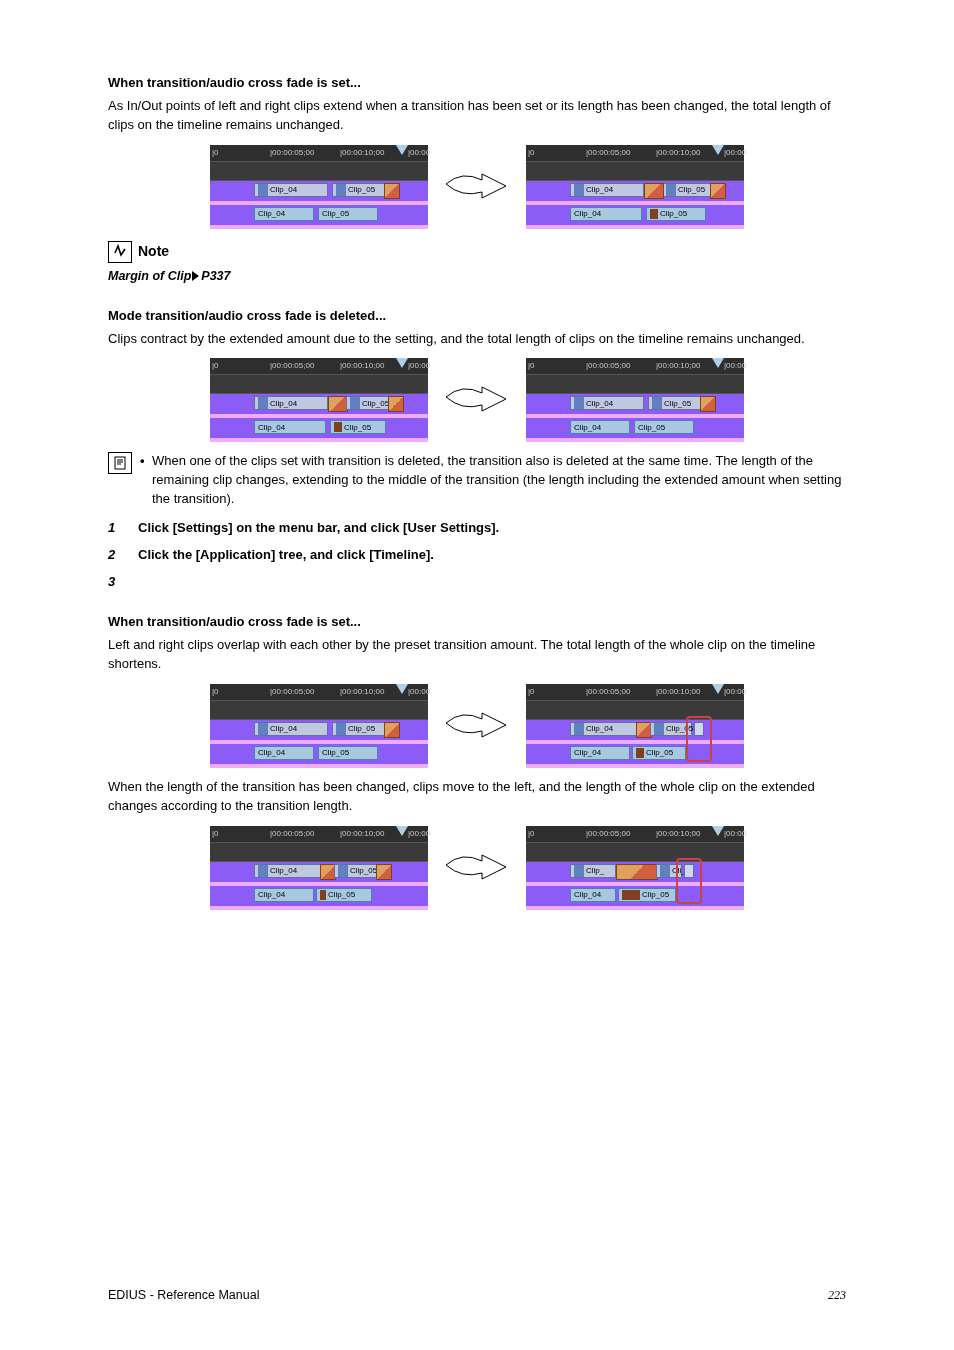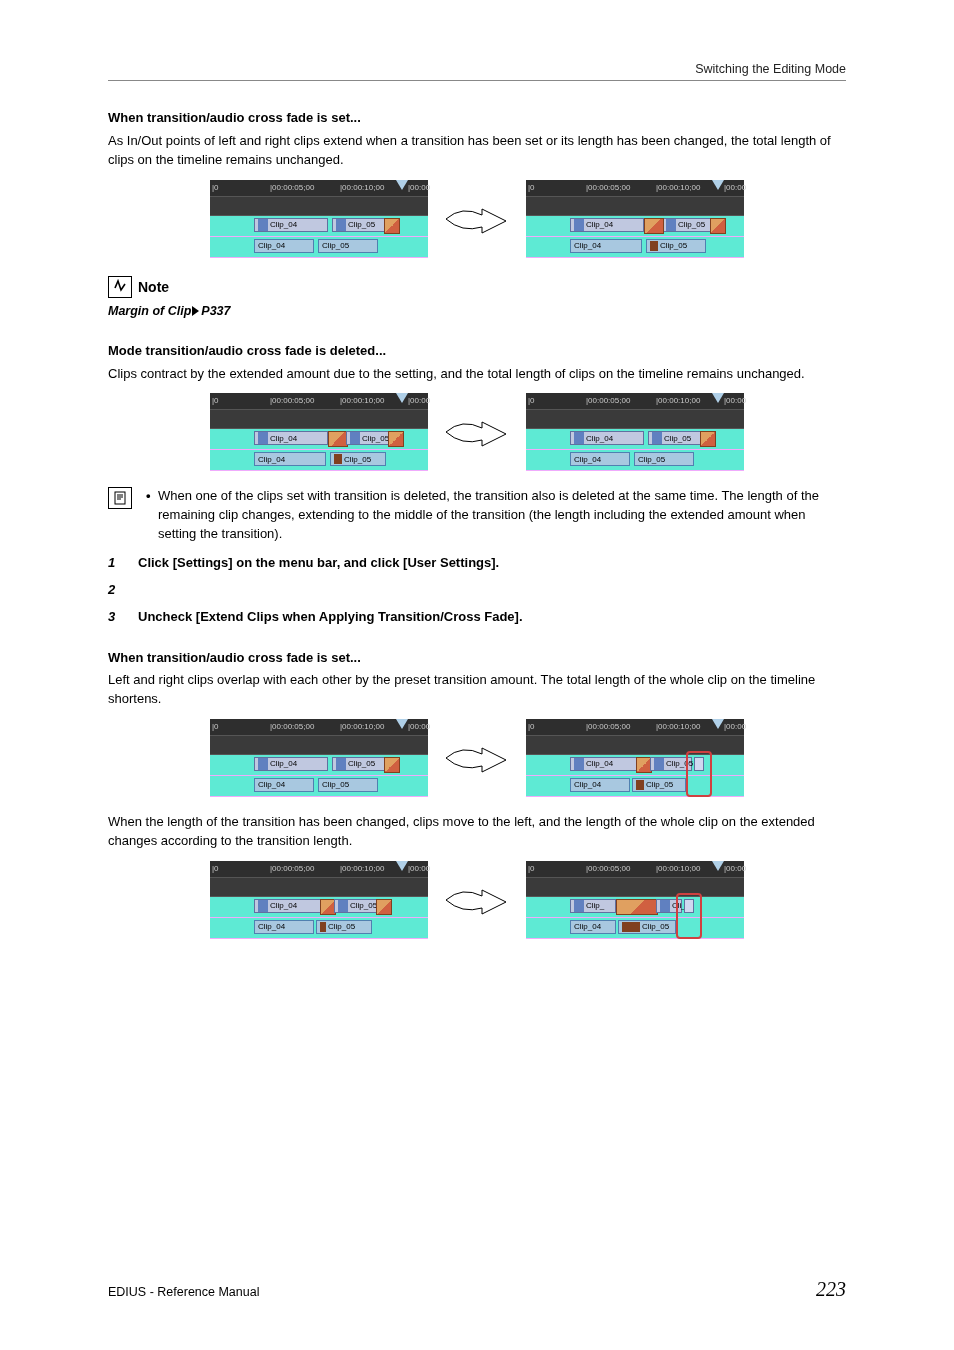--- a/index.html
+++ b/index.html
@@ -58,23 +58,23 @@
   }
   .tl-tick { position:absolute; top:2px; }
   .tl-marker {
     position:absolute; top:0; width:0; height:0;
     border-left:6px solid transparent;
     border-right:6px solid transparent;
     border-top:10px solid #b0d0e8;
   }
   .tl-track {
     height: 20px;
-    border-bottom: 1px solid #f0abfc;
+    border-bottom: 4px solid #f0abfc;
     position: relative;
-    background:#5eead4;
+    background:#8b5cf6;
   }
   .tl-gap { height:18px; background:#3a3a3a; border-bottom:1px solid #555; }
   .clip {
     position:absolute; top:2px; height:14px;
     font-size:8px; color:#000; padding-left:3px;
     display:flex; align-items:center;
     box-sizing:border-box;
   }
   .clip-video { background:#c0c8e0; border:1px solid #6070a0; }
   .clip-audio { background:#a8c8e0; border:1px solid #5080b0; }
@@ -103,21 +103,21 @@
   .bullet-list { margin:4px 0 2px 0; padding-left:0; list-style:none;}
   .bullet-list li { position:relative; padding-left:14px; margin-bottom:2px;}
   .bullet-list li::before { content:"•"; position:absolute; left:2px; top:0; }
   .xref { font-style: italic; font-weight: bold; font-size:12.5px; margin-top:2px; }
   .xref-arrow {
     display:inline-block; width:0; height:0; vertical-align:middle;
     border-top:5px solid transparent; border-bottom:5px solid transparent;
     border-left:7px solid #000; margin:0 2px 0 1px;
   }
 
-  .info-box { display:flex; gap:14px; margin:14px 0 10px 0; }
+  .info-box { display:flex; gap:8px; margin:14px 0 10px 0; }
   .info-icon {
     width:22px; height:20px; border:1.5px solid #000; flex-shrink:0;
     display:flex; align-items:center; justify-content:center; font-size:13px;
   }
   .info-list { margin:0; padding:0; list-style:none; flex:1;}
   .info-list li { position:relative; padding-left:12px; }
   .info-list li::before { content:"•"; position:absolute; left:0; top:0; font-weight:bold;}
 
   .h2 {
     color:#2a6aa0; font-size:17px; font-weight:bold;
@@ -126,27 +126,26 @@
   }
   .step { display:flex; gap:18px; margin:8px 0; }
   .step-num { font-style:italic; font-weight:bold; width:12px; }
   .step-text { font-weight:bold; }
 
   .footer {
     position:absolute; bottom:46px; left:108px; right:108px;
     display:flex; justify-content:space-between; align-items:baseline;
     font-size:12.5px;
   }
-  .page-num { font-family:"Times New Roman", serif; font-style:italic; font-size:20px; }
+  .page-num { font-family:"Times New Roman", serif; font-style:italic; font-size:12px; }
 </style>
 </head>
 <body>
 
 <div class="page">
-  <div class="header-right">Switching the Editing Mode</div>
 
   <div class="section-sub">When transition/audio cross fade is set...</div>
   <p class="body-text">As In/Out points of left and right clips extend when a transition has been set or its length has been changed, the total length of clips on the timeline remains unchanged.</p>
 
   <div class="figure-row">
 
     <div class="timeline">
       <div class="tl-ruler">
         <span class="tl-tick" style="left:2px">|0</span>
         <span class="tl-tick" style="left:60px">|00:00:05;00</span>
@@ -309,24 +308,24 @@
     </ul>
   </div>
 
 
   <div class="step">
       <span class="step-num">1</span>
       <span class="step-text">Click [Settings] on the menu bar, and click [User Settings].</span>
     </div>
   <div class="step">
       <span class="step-num">2</span>
+      <span class="step-text">Click the [Application] tree, and click [Timeline].</span>
     </div>
   <div class="step">
       <span class="step-num">3</span>
-      <span class="step-text">Uncheck [Extend Clips when Applying Transition/Cross Fade].</span>
     </div>
 
   <div class="section-sub" style="margin-top:22px">When transition/audio cross fade is set...</div>
   <p class="body-text">Left and right clips overlap with each other by the preset transition amount. The total length of the whole clip on the timeline shortens.</p>
 
   <div class="figure-row">
     <div class="timeline">
       <div class="tl-ruler">
         <span class="tl-tick" style="left:2px">|0</span>
         <span class="tl-tick" style="left:60px">|00:00:05;00</span>

